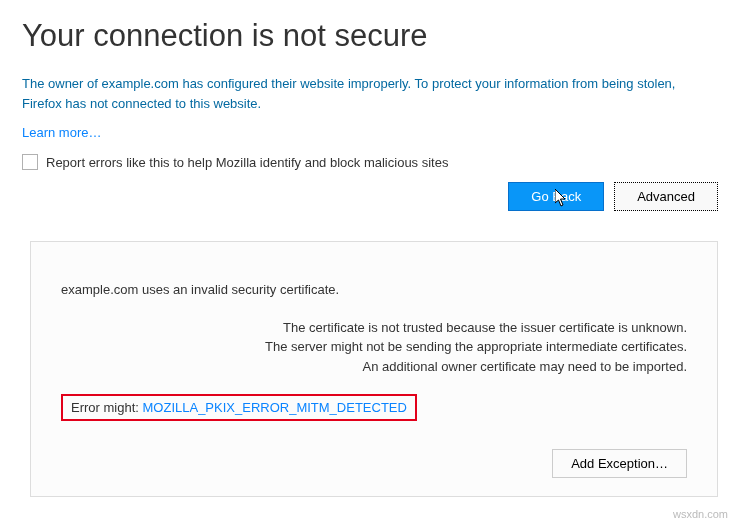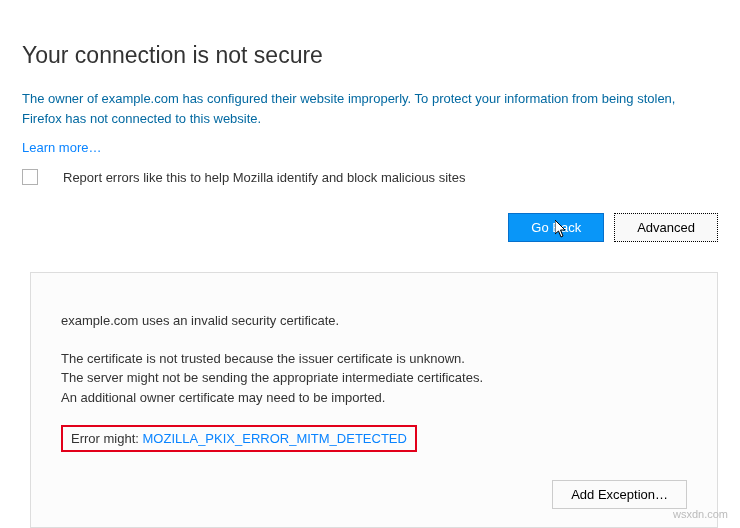--- a/index.html
+++ b/index.html
@@ -10,45 +10,44 @@
     body {
       font-family: "Segoe UI", Arial, sans-serif;
       background: #ffffff;
       width: 740px;
       height: 528px;
       padding: 18px 22px;
       color: #0c0c0d;
       font-size: 13px;
     }
     .title {
-      font-size: 23px;
+      font-size: 31px;
       font-weight: 300;
       color: #333;
       margin-bottom: 20px;
-      margin-top: 24px;
     }
     .description {
       font-size: 13px;
       color: #0369a1;
       line-height: 1.5;
       margin-bottom: 12px;
     }
     .learn-more {
       color: #0a84ff;
       font-size: 13px;
       text-decoration: none;
       display: inline-block;
       margin-bottom: 14px;
       cursor: pointer;
     }
     .checkbox-row {
       display: flex;
       align-items: center;
-      gap: 25px;
-      margin-bottom: 28px;
+      gap: 8px;
+      margin-bottom: 12px;
     }
     .checkbox {
       width: 16px;
       height: 16px;
       border: 1px solid #b1b1b1;
       background: #fff;
       cursor: pointer;
     }
     .checkbox-label {
       font-size: 13px;
@@ -92,20 +91,21 @@
     .detail-line {
       font-size: 13px;
       color: #333;
       line-height: 1.5;
     }
     .detail-group1 {
       margin-bottom: 18px;
     }
     .detail-group2 {
       margin-bottom: 18px;
+      text-align: right;
     }
     .error-box {
       border: 2px solid #e2001a;
       padding: 4px 8px;
       display: inline-block;
       margin-bottom: 28px;
     }
     .error-label {
       color: #333;
     }

